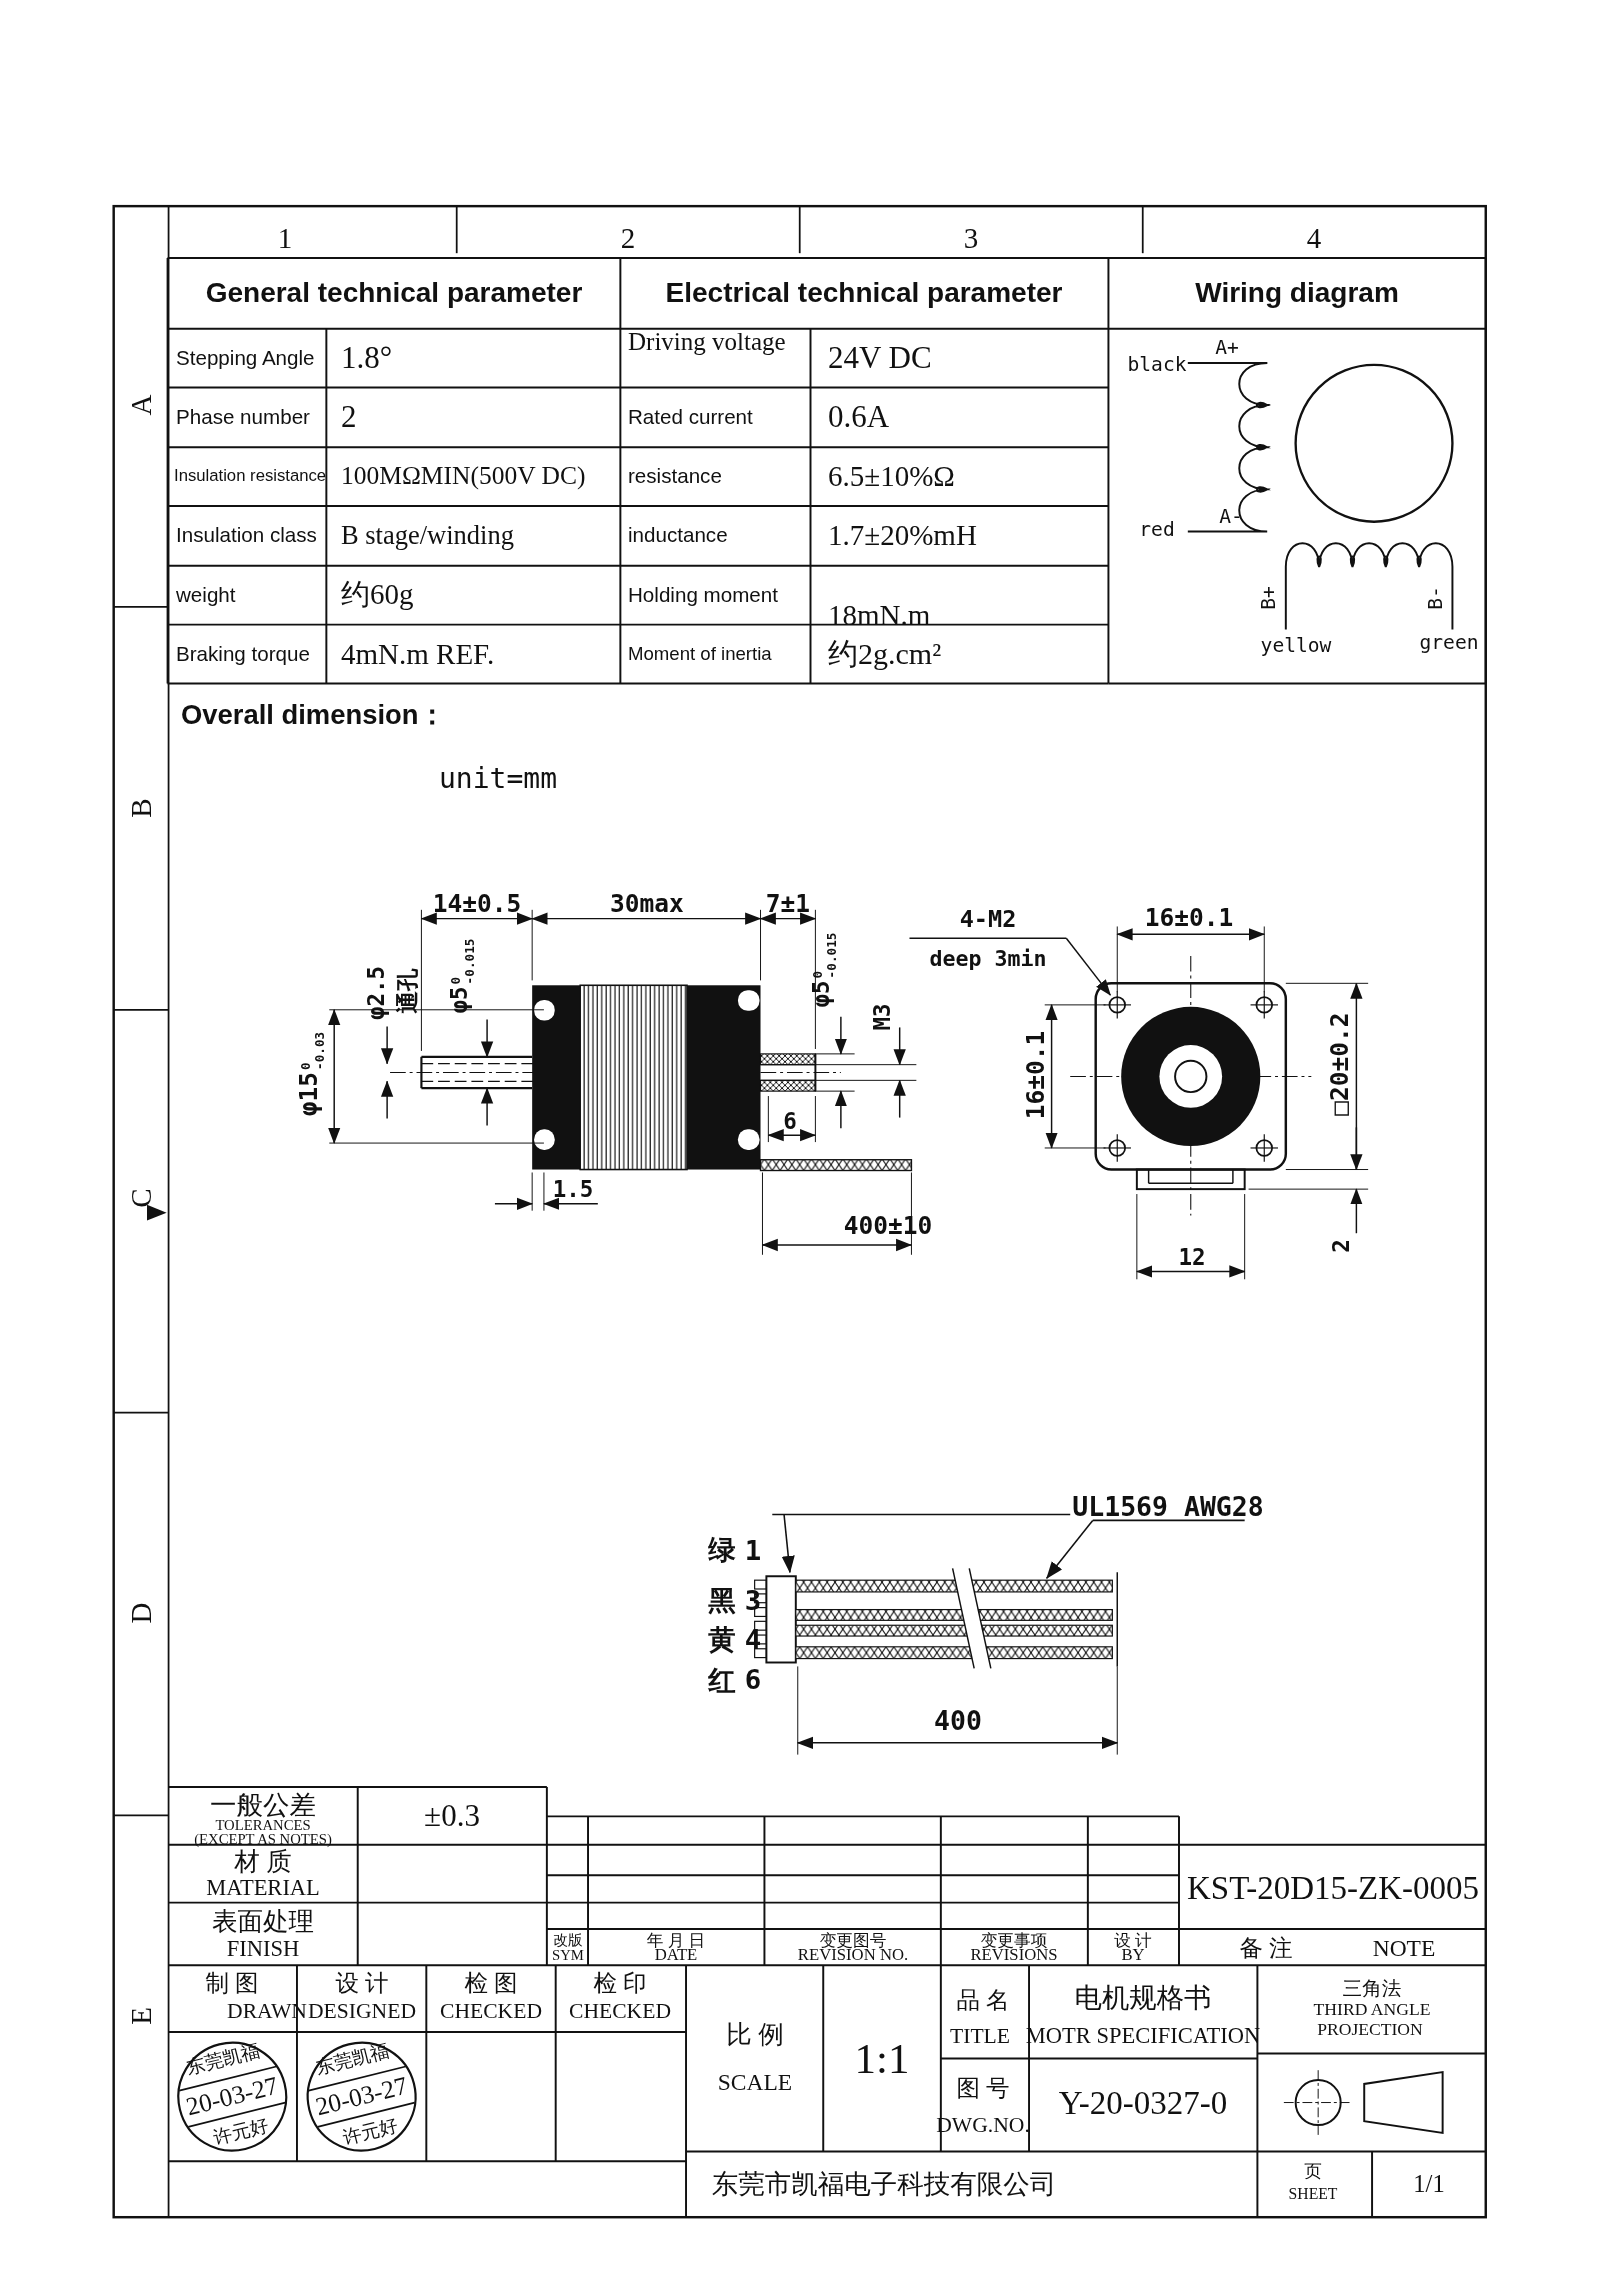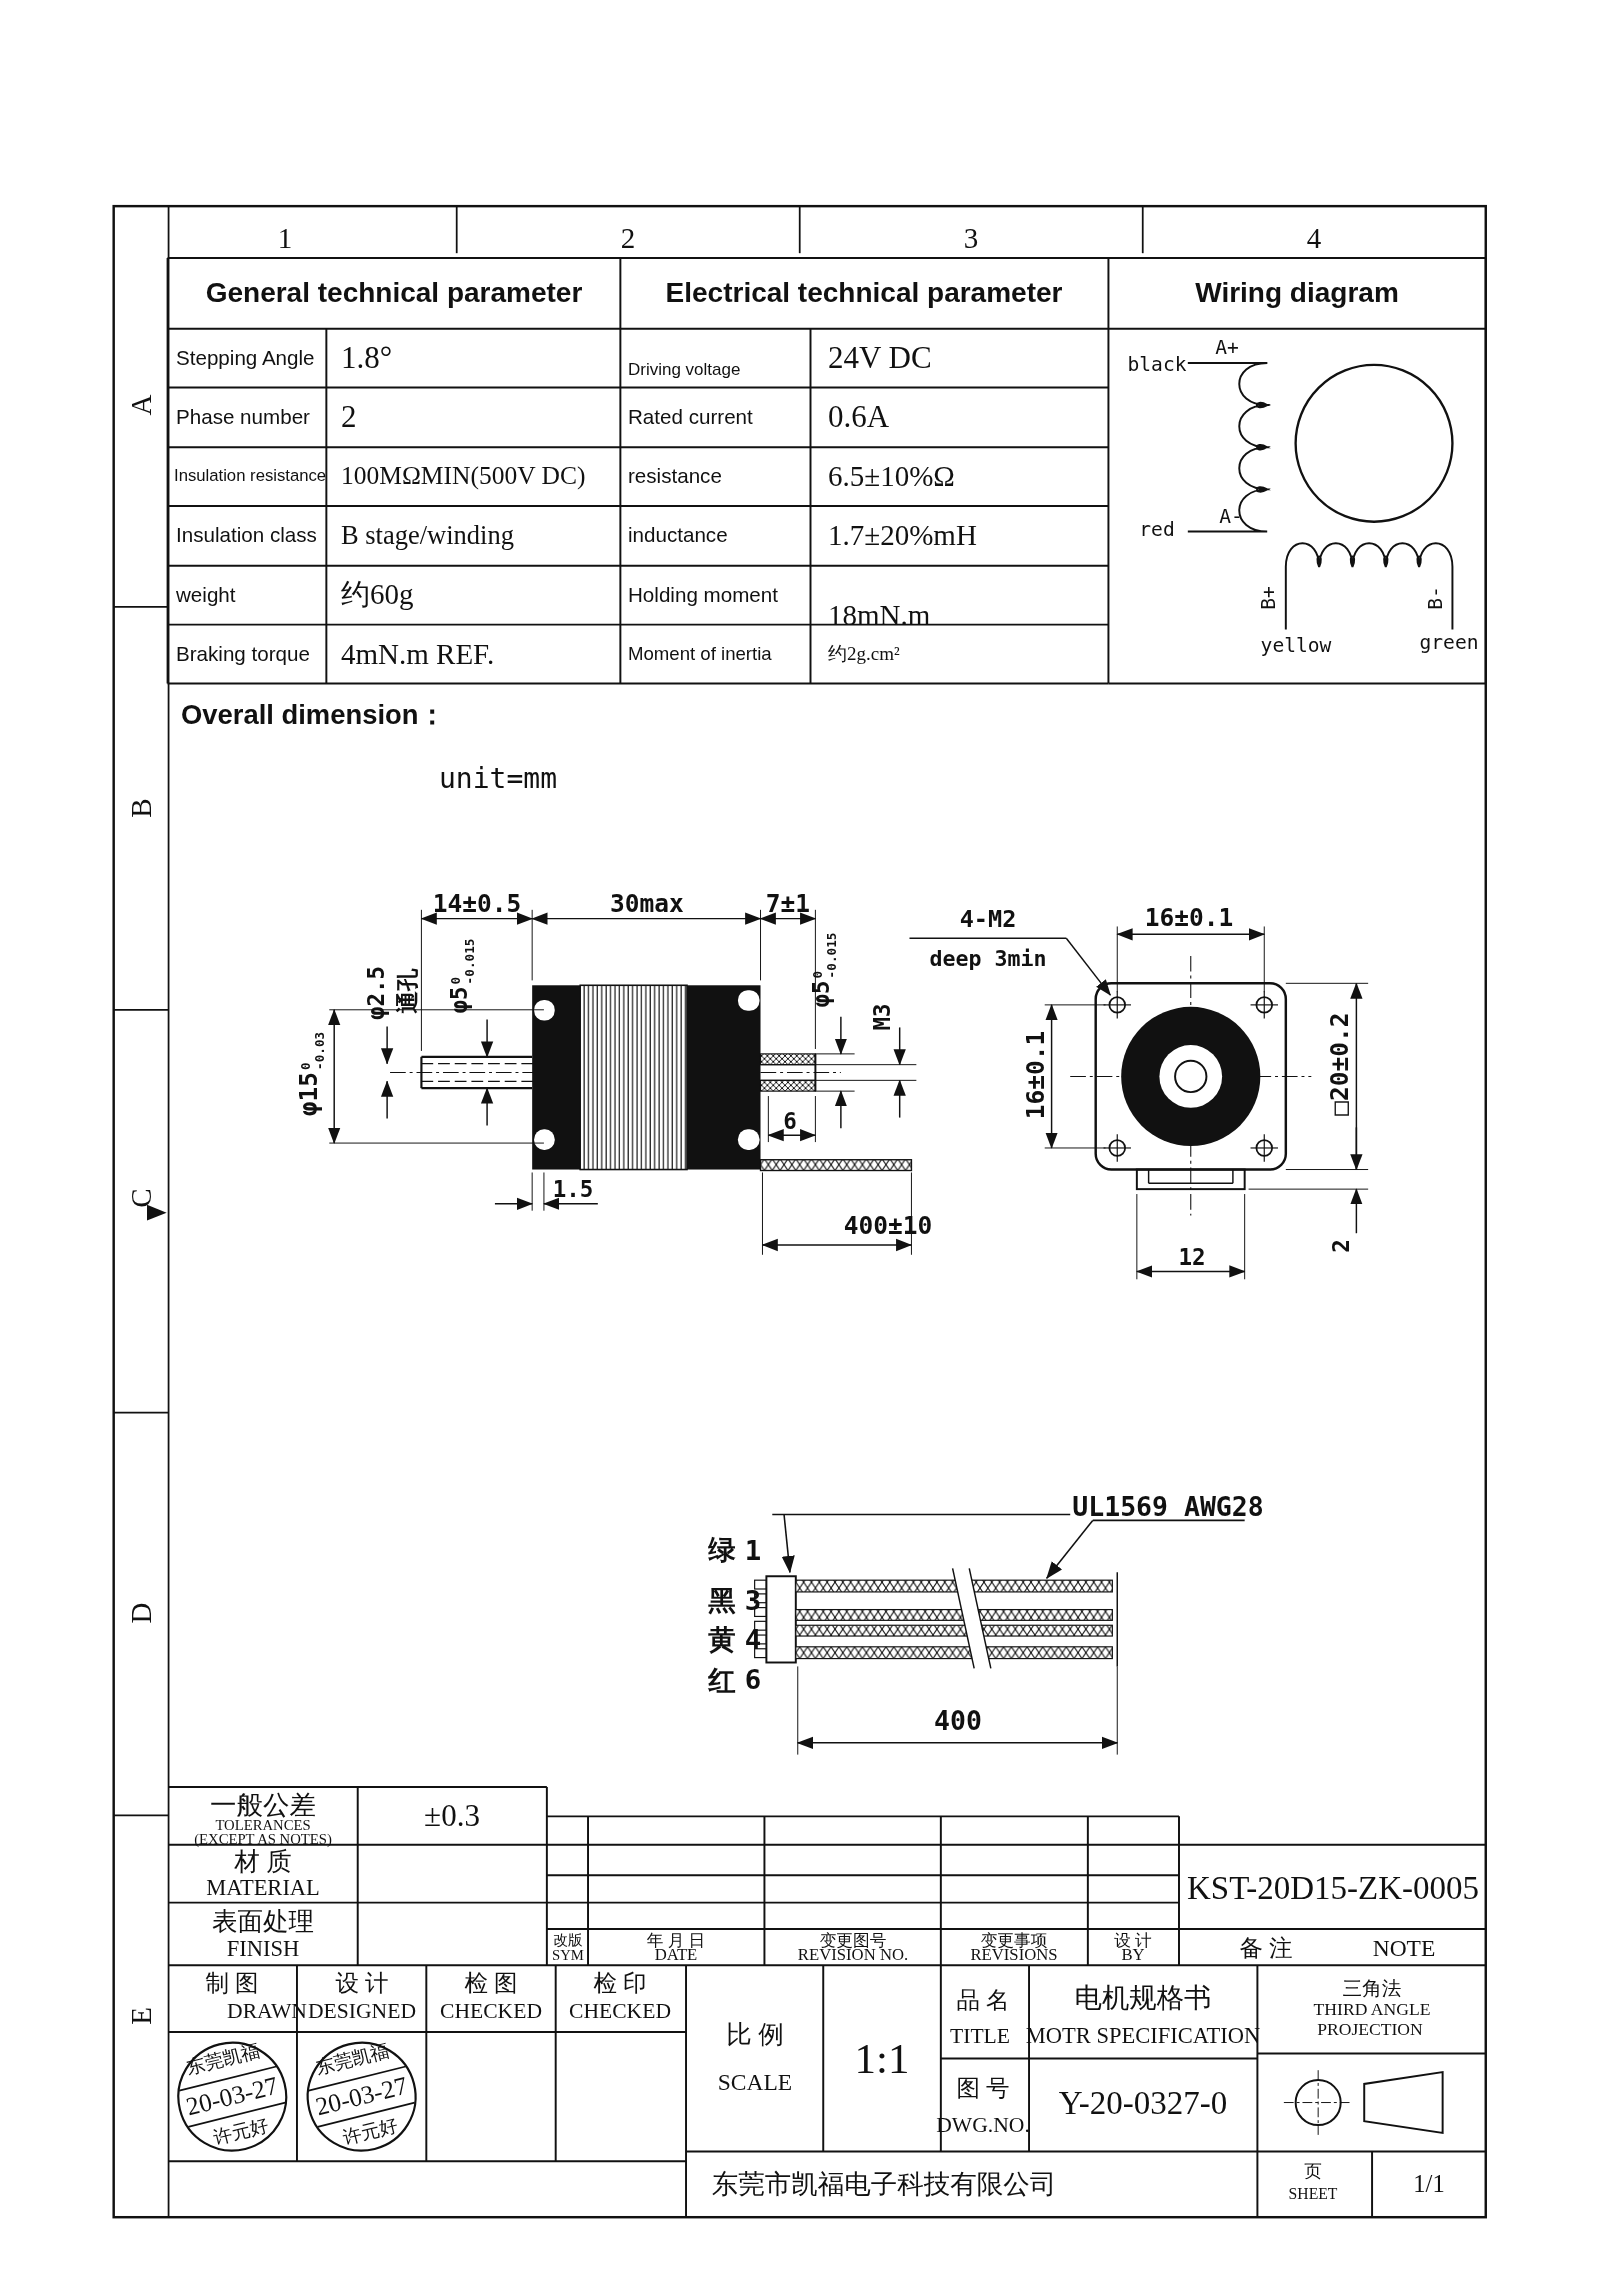--- a/index.html
+++ b/index.html
@@ -293,32 +293,32 @@
 <div class="tl sans" style="left:176px;top:535px;font-size:20.6px;">Insulation class</div>
 <div class="tl sans" style="left:176px;top:595px;font-size:20.6px;">weight</div>
 <div class="tl sans" style="left:176px;top:654px;font-size:20.6px;">Braking torque</div>
 <div class="tl serif" style="left:341px;top:358px;font-size:31px;">1.8°</div>
 <div class="tl serif" style="left:341px;top:417px;font-size:31px;">2</div>
 <div class="tl serif" style="left:341px;top:476px;font-size:25.5px;">100MΩMIN(500V DC)</div>
 <div class="tl serif" style="left:341px;top:535px;font-size:26.5px;">B stage/winding</div>
 <div class="tl serif" style="left:341px;top:595px;font-size:29px;">约60g</div>
 <div class="tl serif" style="left:341px;top:654px;font-size:29px;">4mN.m REF.</div>
 
-<div class="tl sans" style="left:628px;top:370px;font-size:17px;">Driving voltage</div>
+<div class="tl sans" style="left:628px;top:342px;font-size:25px;font-family:Liberation Serif, serif;">Driving voltage</div>
 <div class="tl sans" style="left:628px;top:417px;font-size:20.6px;">Rated current</div>
 <div class="tl sans" style="left:628px;top:476px;font-size:20.6px;">resistance</div>
 <div class="tl sans" style="left:628px;top:535px;font-size:20.6px;">inductance</div>
 <div class="tl sans" style="left:628px;top:595px;font-size:20.6px;">Holding moment</div>
 <div class="tl sans" style="left:628px;top:654px;font-size:18.6px;">Moment of inertia</div>
 <div class="tl serif" style="left:828px;top:358px;font-size:31px;">24V DC</div>
 <div class="tl serif" style="left:828px;top:417px;font-size:31px;">0.6A</div>
 <div class="tl serif" style="left:828px;top:476px;font-size:29px;">6.5±10%Ω</div>
 <div class="tl serif" style="left:828px;top:535px;font-size:29px;">1.7±20%mH</div>
 <div class="tl serif" style="left:828px;top:595px;font-size:29px;margin-top:20px;">18mN.m</div>
-<div class="tl serif" style="left:828px;top:654px;font-size:19px;">约2g.cm²</div>
+<div class="tl serif" style="left:828px;top:654px;font-size:30px;">约2g.cm²</div>
 
 <div class="t mono" style="left:1157px;top:364px;font-size:19.6px;">black</div>
 <div class="t mono" style="left:1227px;top:347px;font-size:19.6px;">A+</div>
 <div class="t mono" style="left:1157px;top:529px;font-size:19.6px;">red</div>
 <div class="t mono" style="left:1231px;top:516px;font-size:19.6px;">A-</div>
 <div class="t mono rot" style="left:1268px;top:598px;font-size:19.6px;">B+</div>
 <div class="t mono" style="left:1296px;top:645px;font-size:19.6px;">yellow</div>
 <div class="t mono rot" style="left:1435px;top:598px;font-size:19.6px;">B-</div>
 <div class="t mono" style="left:1449px;top:642px;font-size:19.6px;">green</div>
 

